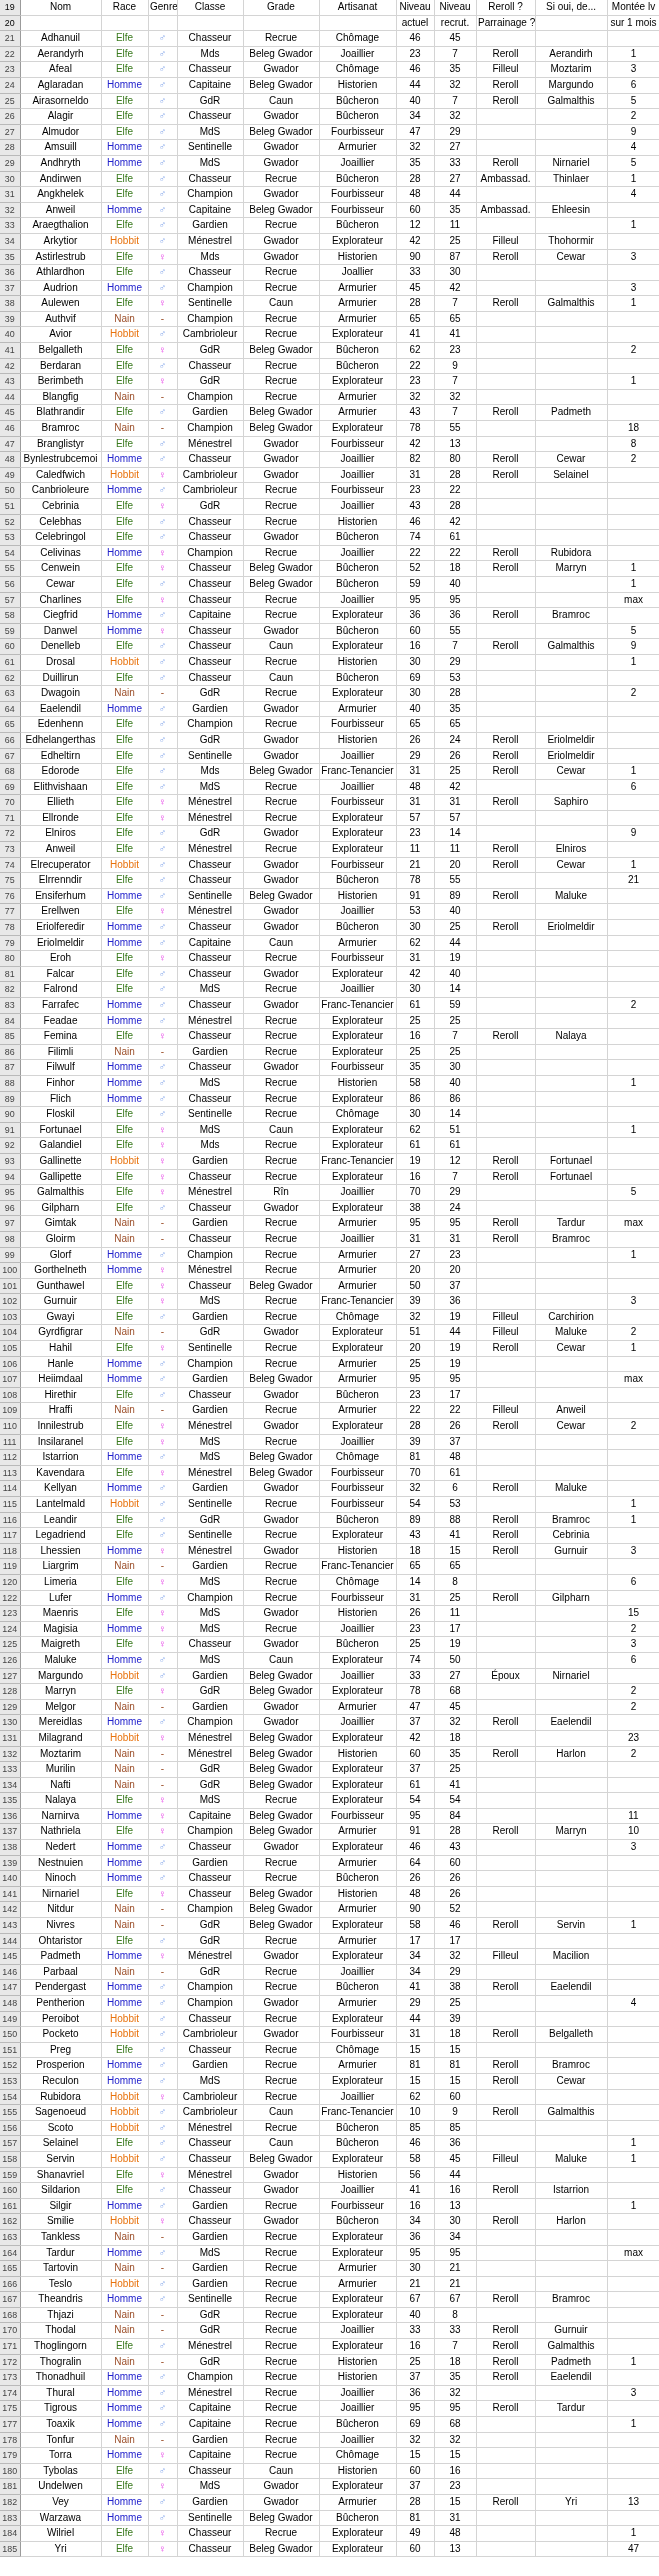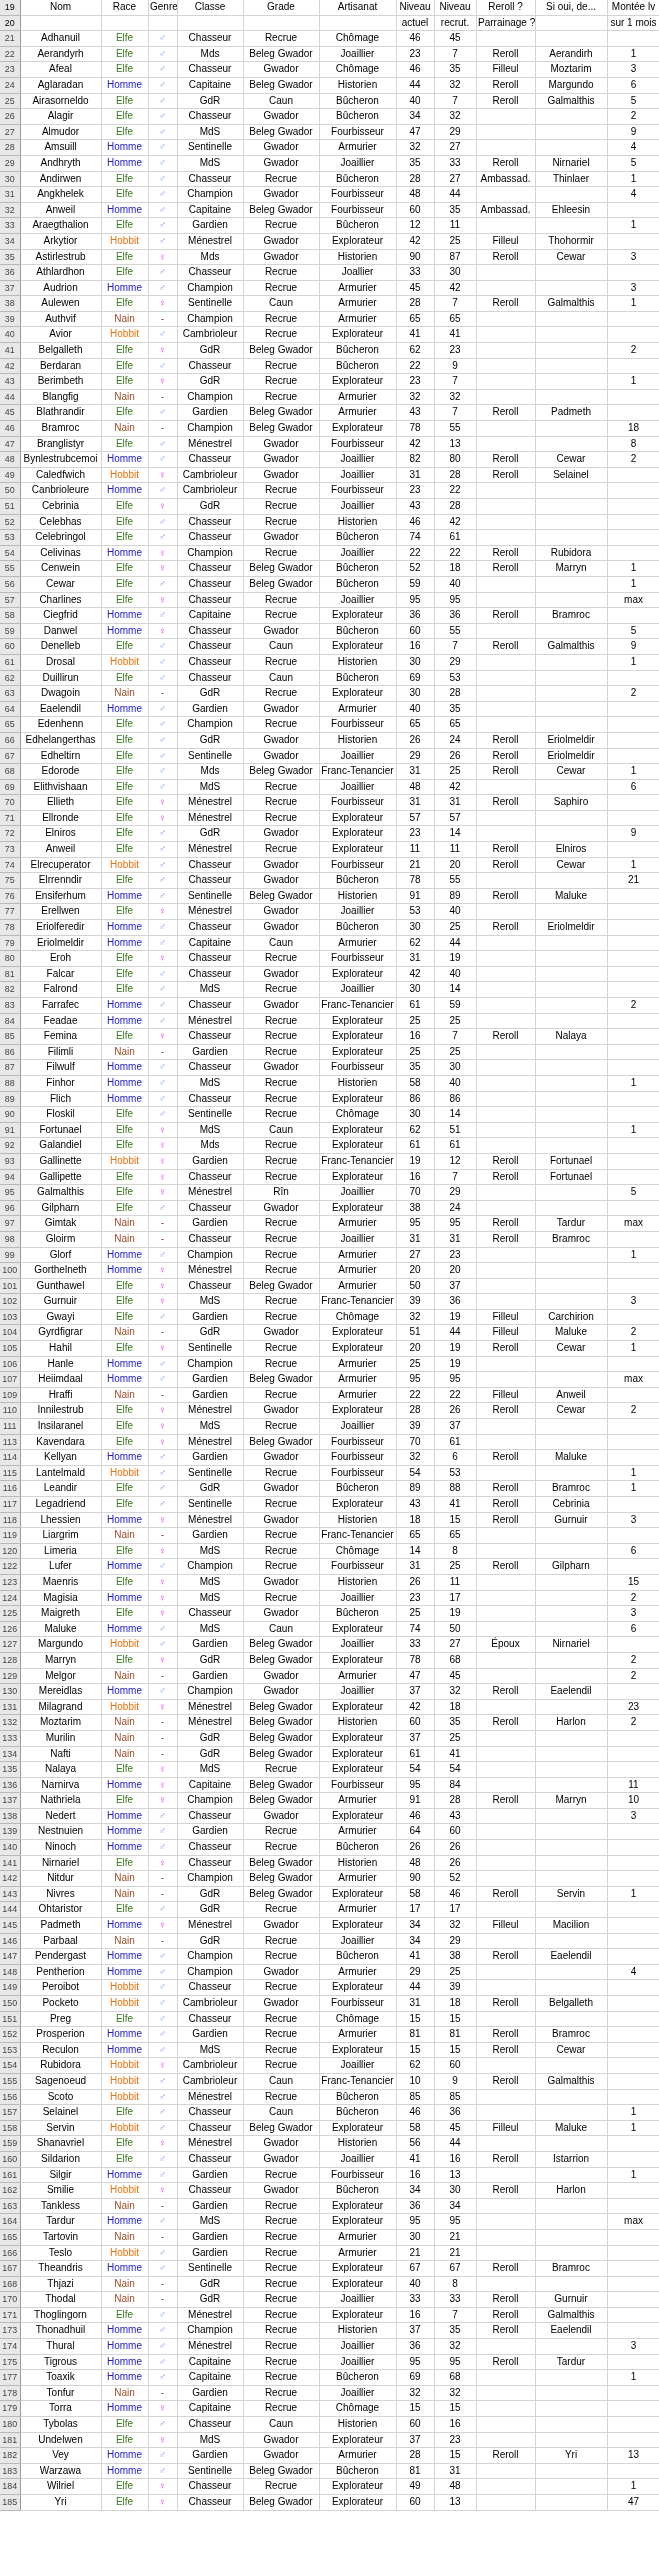--- a/index.html
+++ b/index.html
@@ -1294,20 +1294,34 @@
           <td>Gardien</td>
           <td>Beleg Gwador</td>
           <td>Armurier</td>
           <td>95</td>
           <td>95</td>
           <td></td>
           <td></td>
           <td>max</td>
         </tr>
         <tr>
+          <td class="rowhead">108</td>
+          <td>Hirethir</td>
+          <td style="color: rgb(58, 122, 30);">Elfe</td>
+          <td class="genre" style="color: rgb(122, 159, 232);">♂</td>
+          <td>Chasseur</td>
+          <td>Gwador</td>
+          <td>Bûcheron</td>
+          <td>23</td>
+          <td>17</td>
+          <td></td>
+          <td></td>
+          <td></td>
+        </tr>
+        <tr>
           <td class="rowhead">109</td>
           <td>Hraffi</td>
           <td style="color: rgb(156, 79, 42);">Nain</td>
           <td class="genre" style="color: rgb(156, 79, 42);">-</td>
           <td>Gardien</td>
           <td>Recrue</td>
           <td>Armurier</td>
           <td>22</td>
           <td>22</td>
           <td>Filleul</td>
@@ -1336,20 +1350,34 @@
           <td>MdS</td>
           <td>Recrue</td>
           <td>Joaillier</td>
           <td>39</td>
           <td>37</td>
           <td></td>
           <td></td>
           <td></td>
         </tr>
         <tr>
+          <td class="rowhead">112</td>
+          <td>Istarrion</td>
+          <td style="color: rgb(34, 34, 204);">Homme</td>
+          <td class="genre" style="color: rgb(122, 159, 232);">♂</td>
+          <td>MdS</td>
+          <td>Beleg Gwador</td>
+          <td>Chômage</td>
+          <td>81</td>
+          <td>48</td>
+          <td></td>
+          <td></td>
+          <td></td>
+        </tr>
+        <tr>
           <td class="rowhead">113</td>
           <td>Kavendara</td>
           <td style="color: rgb(58, 122, 30);">Elfe</td>
           <td class="genre" style="color: rgb(229, 49, 229);">♀</td>
           <td>Ménestrel</td>
           <td>Beleg Gwador</td>
           <td>Fourbisseur</td>
           <td>70</td>
           <td>61</td>
           <td></td>
@@ -2132,20 +2160,34 @@
           <td style="color: rgb(58, 122, 30);">Elfe</td>
           <td class="genre" style="color: rgb(122, 159, 232);">♂</td>
           <td>Ménestrel</td>
           <td>Recrue</td>
           <td>Explorateur</td>
           <td>16</td>
           <td>7</td>
           <td>Reroll</td>
           <td>Galmalthis</td>
           <td></td>
+        </tr>
+        <tr>
+          <td class="rowhead">172</td>
+          <td>Thogralin</td>
+          <td style="color: rgb(156, 79, 42);">Nain</td>
+          <td class="genre" style="color: rgb(156, 79, 42);">-</td>
+          <td>GdR</td>
+          <td>Recrue</td>
+          <td>Historien</td>
+          <td>25</td>
+          <td>18</td>
+          <td>Reroll</td>
+          <td>Padmeth</td>
+          <td>1</td>
         </tr>
         <tr>
           <td class="rowhead">173</td>
           <td>Thonadhuil</td>
           <td style="color: rgb(34, 34, 204);">Homme</td>
           <td class="genre" style="color: rgb(122, 159, 232);">♂</td>
           <td>Champion</td>
           <td>Recrue</td>
           <td>Historien</td>
           <td>37</td>

